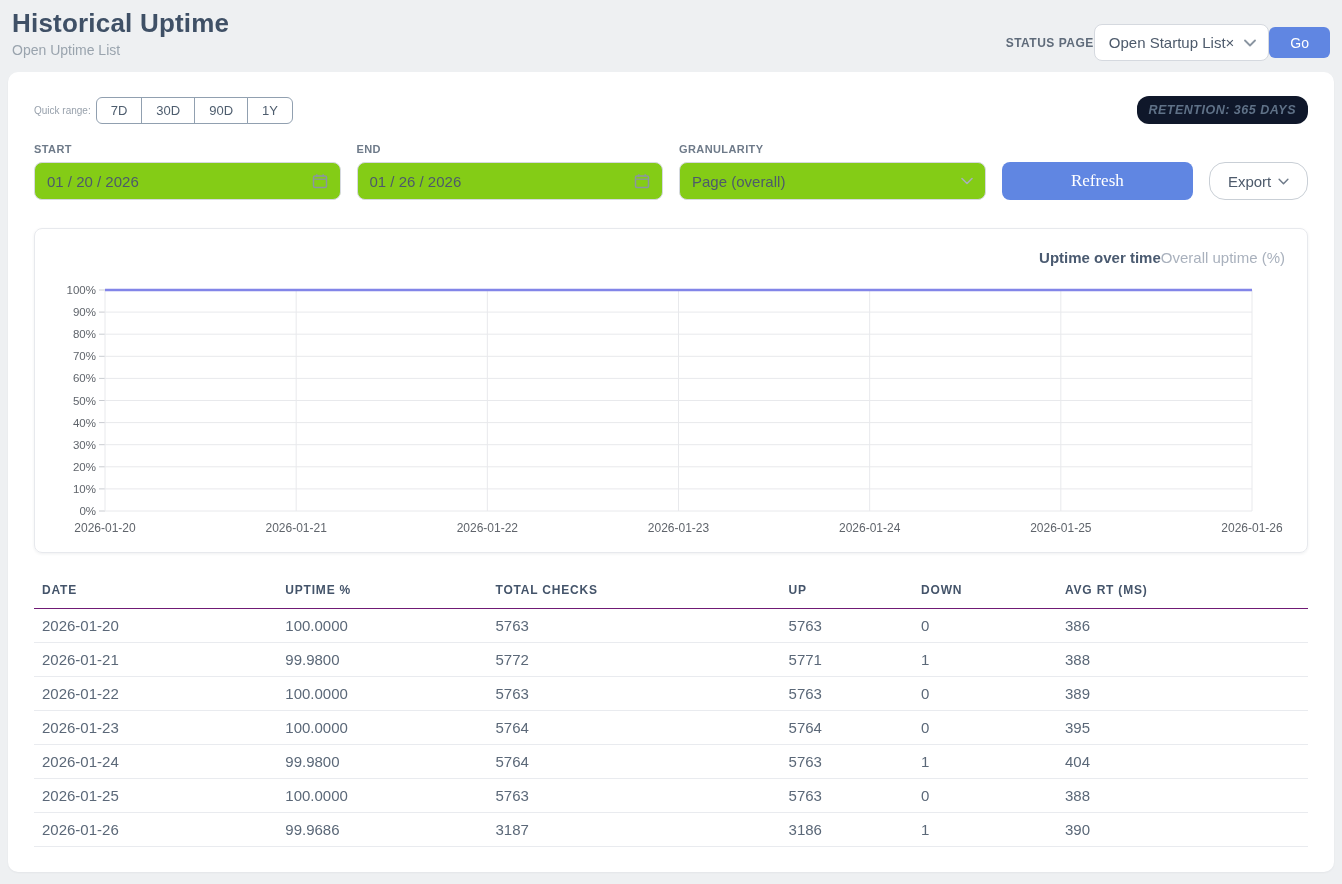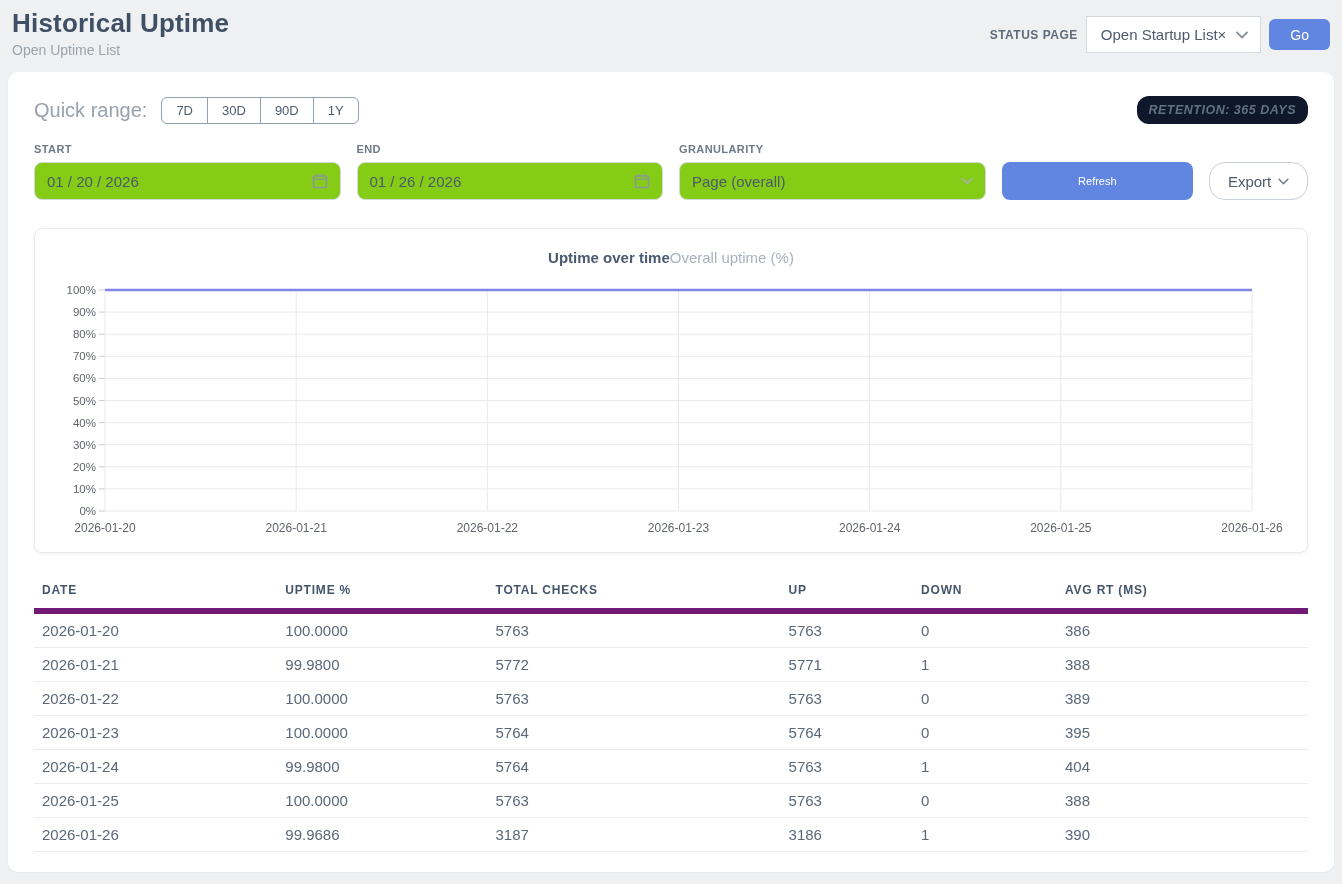--- a/index.html
+++ b/index.html
@@ -11,44 +11,44 @@
     overflow:hidden;
   }
 
   
   .top-header {
     display:flex; justify-content:space-between; align-items:flex-start;
     padding:8px 12px 0 12px; height:70px;
   }
   .page-title { font-size:26px; font-weight:700; color:#3f5066; letter-spacing:.2px; }
   .page-subtitle { font-size:14px; color:#9aa4ae; margin-top:3px; }
-  .header-right { display:flex; align-items:center; gap:8px; margin-top:8px; }
+  .header-right { display:flex; align-items:center; gap:0; margin-top:16px; }
   .status-page-label { font-size:12px; font-weight:600; color:#5f6b7a; letter-spacing:.5px; }
   .select-box {
-    background:#fff; border:1px solid #d5d9df; border-radius:0;
+    background:#fff; border:1px solid #d5d9df; border-radius:8px;
     height:37px; display:flex; align-items:center; gap:10px;
     padding:0 12px 0 14px; font-size:15px; color:#4d5a6b; cursor:pointer;
   }
   .chev { width:12px; height:8px; flex:0 0 auto; }
   .btn-go {
     background:#6086e2; color:#fff; border:none; border-radius:6px;
     height:31px; padding:0 21px; font-size:14px; font-family:inherit; cursor:pointer;
   }
 
   
   .panel {
     background:#fff; border-radius:10px;
     margin:2px 8px 8px 8px; height:800px;
     box-shadow:0 1px 2px rgba(30,40,60,.05);
     padding:24px 26px;
   }
 
   
   .quick-row { display:flex; align-items:center; }
-  .quick-label { font-size:20px; color:#98a1ac; margin-right:14px; }
+  .quick-label { font-size:10px; color:#98a1ac; margin-right:5px; }
   .qr-group { display:flex; }
   .qr-btn {
     background:#fff; border:1px solid #91a0b0; color:#4e5d6e;
     font-family:inherit; font-size:13px; padding:5px 14px; cursor:pointer;
     margin-left:-1px;
   }
   .qr-btn:first-child { border-radius:6px 0 0 6px; margin-left:0; }
   .qr-btn:last-child { border-radius:0 6px 6px 0; }
   .retention-badge {
     margin-left:auto; background:#0f172a; color:#5f7187;
@@ -66,47 +66,47 @@
   .input-box {
     height:38px; border:1px solid #d5d9df; border-radius:8px; background:#84cc16;
     display:flex; align-items:center; padding:0 12px; font-size:15px; color:#4d5a6b;
     cursor:text;
   }
   .input-box .grow { flex:1; }
   .icon-cal { width:16px; height:16px; color:#8a95a1; }
   .select-field { cursor:pointer; }
   .btn-refresh {
     width:192px; height:38px; background:#6086e2; color:#fff; border:none;
-    border-radius:8px; font-size:11px; font-family:Liberation Sans, sans-serif; cursor:pointer;
+    border-radius:8px; font-size:17px; font-family:Liberation Serif, serif; cursor:pointer;
   }
   .btn-export {
     width:99px; height:38px; background:#fff; border:1px solid #c9cfd6; color:#4d5a6b;
     border-radius:16px; font-size:15px; font-family:inherit; cursor:pointer;
     display:flex; align-items:center; justify-content:center; gap:7px;
   }
 
   
   .chart-card {
     margin-top:28px; border:1px solid #e7e9ed; border-radius:8px;
     box-shadow:0 1px 3px rgba(30,40,60,.07);
     padding:20px 22px 14px 22px;
   }
-  .chart-head { display:flex; justify-content:center; align-items:center; margin-bottom:14px; }
+  .chart-head { display:flex; justify-content:flex-end; align-items:center; margin-bottom:14px; }
   .chart-title { font-size:15px; font-weight:700; color:#4a5a70; }
   .chart-legend { font-size:15px; color:#a9b1bd; }
   .chart-svg { display:block; width:100%; height:258px; }
   .chart-svg text { font-family:"Liberation Sans", sans-serif; fill:#5f646b; }
   .chart-svg .ytick { font-size:11.5px; }
   .chart-svg .xtick { font-size:12px; }
 
   
   .uptime-table { width:100%; border-collapse:collapse; margin-top:24px; }
   .uptime-table th {
     text-align:left; font-size:12px; font-weight:700; color:#44546a;
-    letter-spacing:.8px; padding:6px 8px 11px 8px; border-bottom:6px solid #701a75;
+    letter-spacing:.8px; padding:6px 8px 11px 8px; border-bottom:1px solid #701a75;
   }
   .uptime-table td {
     font-size:15px; color:#5b6878; padding:8px 8px; border-bottom:1px solid #e9ebef;
   }
   .uptime-table th:nth-child(1){ width:19.1%; } .uptime-table th:nth-child(2){ width:16.5%; }
   .uptime-table th:nth-child(3){ width:23.0%; } .uptime-table th:nth-child(4){ width:10.4%; }
   .uptime-table th:nth-child(5){ width:11.3%; } .uptime-table th:nth-child(6){ width:19.7%; }
 </style>
 </head>
 <body>

